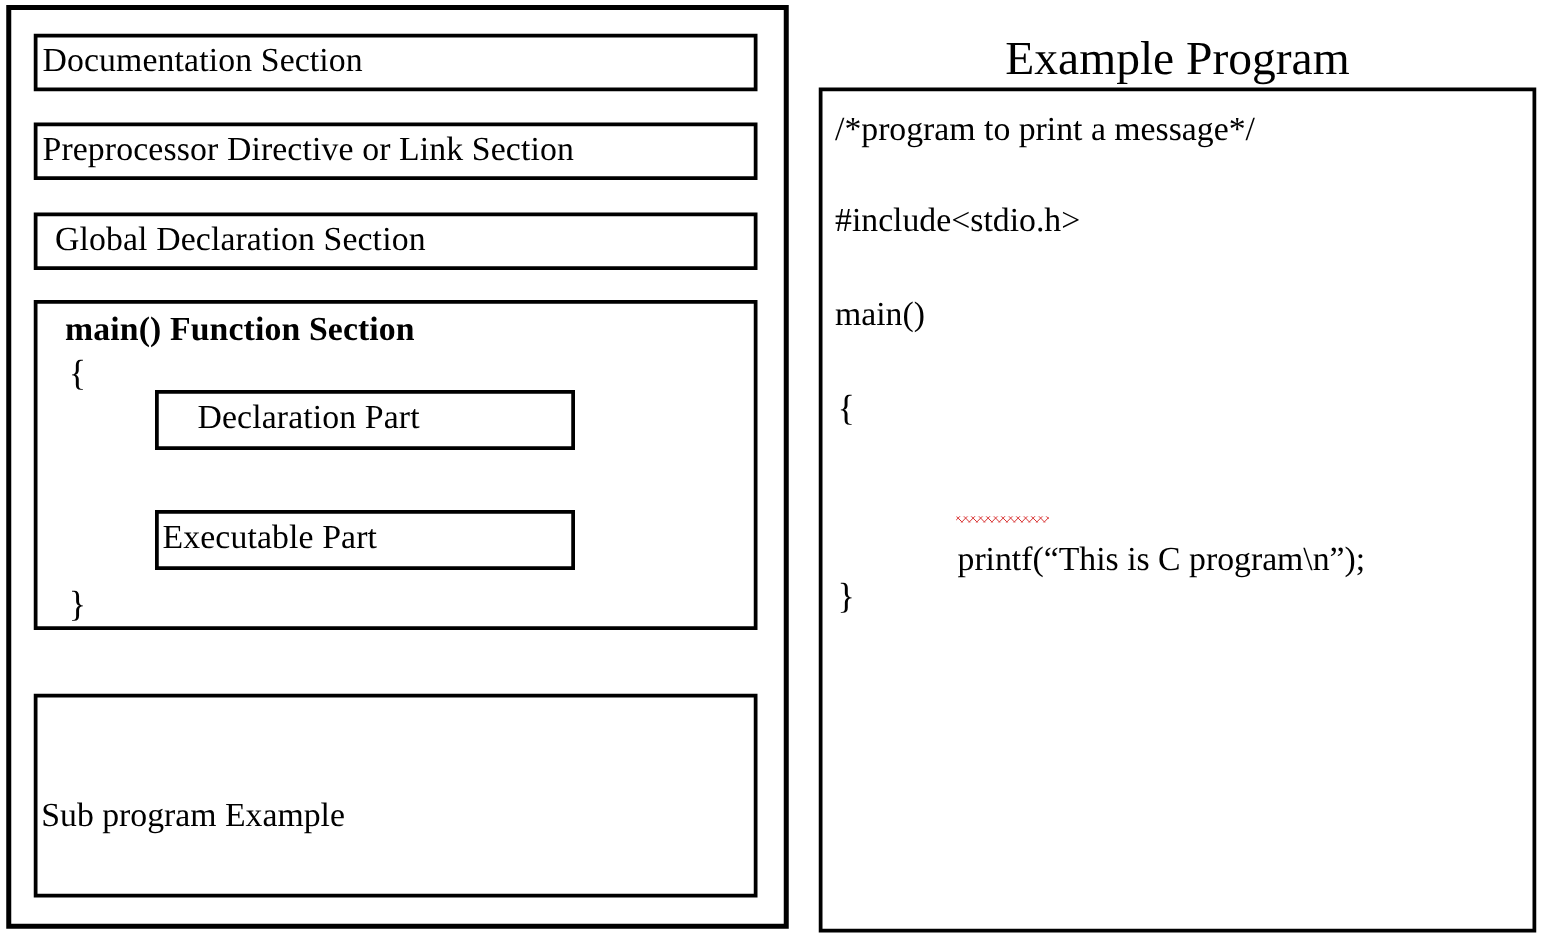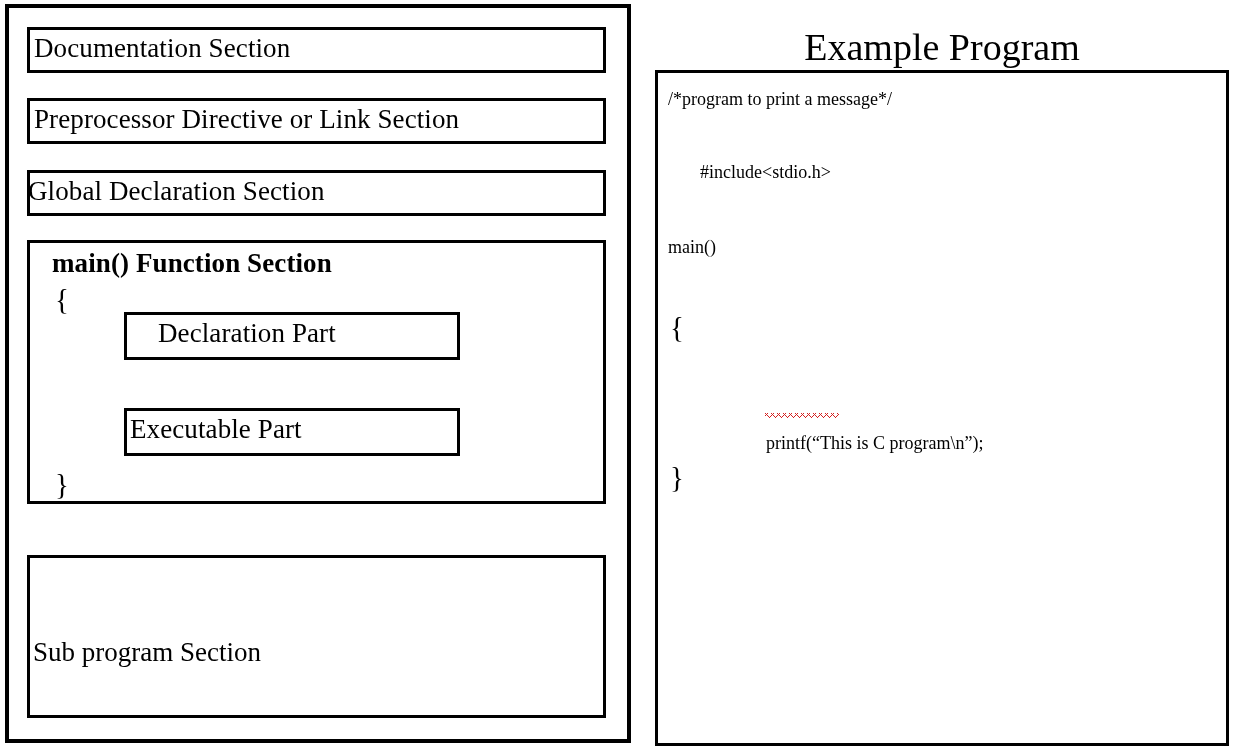--- a/index.html
+++ b/index.html
@@ -50,21 +50,21 @@
   #box-preprocessor  { left: 27px;  top: 98px;  width: 579px; height: 46px; }
   #box-global        { left: 27px;  top: 170px; width: 579px; height: 46px; }
   #box-main-section  { left: 27px;  top: 240px; width: 579px; height: 264px; }
   #box-declaration   { left: 124px; top: 312px; width: 336px; height: 48px; }
   #box-executable    { left: 124px; top: 408px; width: 336px; height: 48px; }
   #box-subprogram    { left: 27px;  top: 555px; width: 579px; height: 163px; }
 
   
   #lbl-documentation { left: 34px;  top: 35px; }
   #lbl-preprocessor  { left: 34px;  top: 106px; }
-  #lbl-global        { left: 28px;  top: 178px; }
+  #lbl-global        { left: 44px;  top: 178px; }
   #lbl-main-title    { left: 52px;  top: 250px; font-weight: bold; }
   #lbl-open-brace    { left: 55px;  top: 285px; font-size: 29px; }
   #lbl-close-brace   { left: 55px;  top: 470px; font-size: 29px; }
   #lbl-declaration   { left: 130px; top: 320px; margin-left: 28px; }
   #lbl-executable    { left: 130px; top: 416px; }
 
   .sub-lines {
     position: absolute;
     left: 33px;
     top: 560px;
@@ -93,25 +93,25 @@
     width: 574px;
     height: 676px;
     border: 3px solid #000000;
     box-sizing: border-box;
     background: #ffffff;
   }
 
   .code-line {
     position: absolute;
     white-space: pre;
-    font-size: 18px;
+    font-size: 27px;
     line-height: 1;
   }
   #code-comment { left: 668px; top: 90px; }
-  #code-include { left: 700px; top: 163px; }
+  #code-include { left: 668px; top: 163px; }
   #code-main    { left: 668px; top: 238px; text-align: center; }
   #code-obrace  { left: 670px; top: 313px; font-size: 29px; }
   #code-printf  { left: 766px; top: 390px; margin-top: 44px; }
   #code-cbrace  { left: 670px; top: 463px; font-size: 29px; }
 
   
   .squiggle {
     position: absolute;
     left: 765px;
     top: 411px;
@@ -150,21 +150,21 @@
   <div class="sec-box" id="box-declaration"></div>
   <div class="sec-label" id="lbl-declaration">Declaration Part</div>
 
   <div class="sec-box" id="box-executable"></div>
   <div class="sec-label" id="lbl-executable">Executable Part</div>
 
   <div class="sec-label" id="lbl-close-brace">}</div>
 
   <div class="sec-box" id="box-subprogram"></div>
   <div class="sub-lines">
-    <div>Sub program Section</div>
+    <div>Sub program Example</div>
     <div>Or</div>
     
   </div>
 
   <div id="example-title">Example Program</div>
 
   <div id="code-box"></div>
 
   <div class="code-line" id="code-comment">/*program to print a message*/</div>
 

